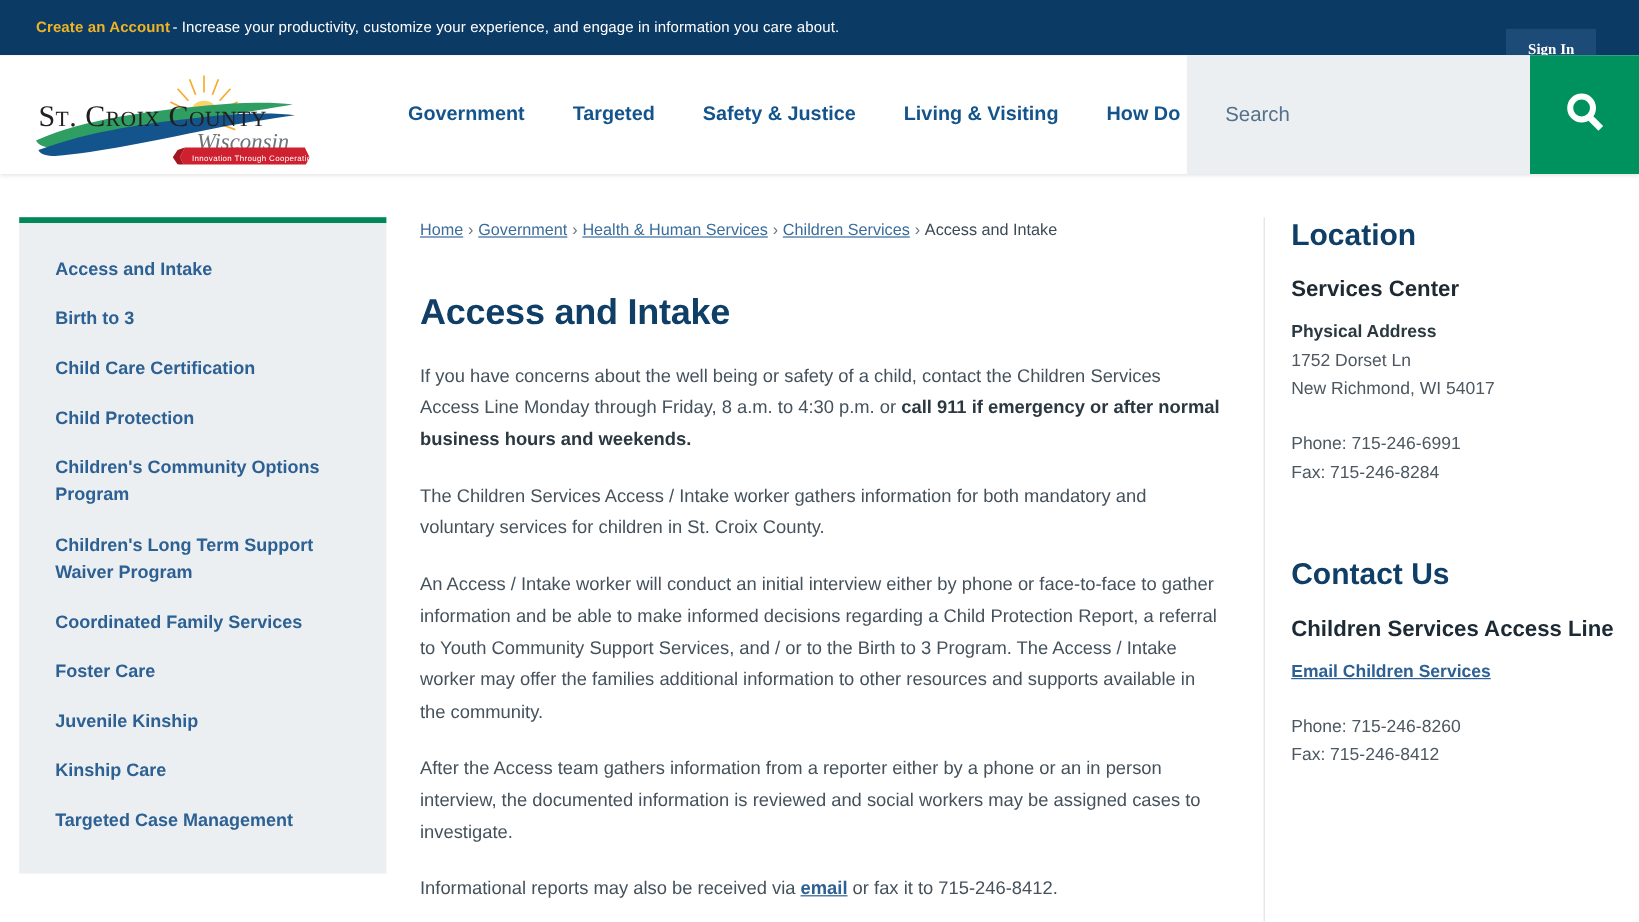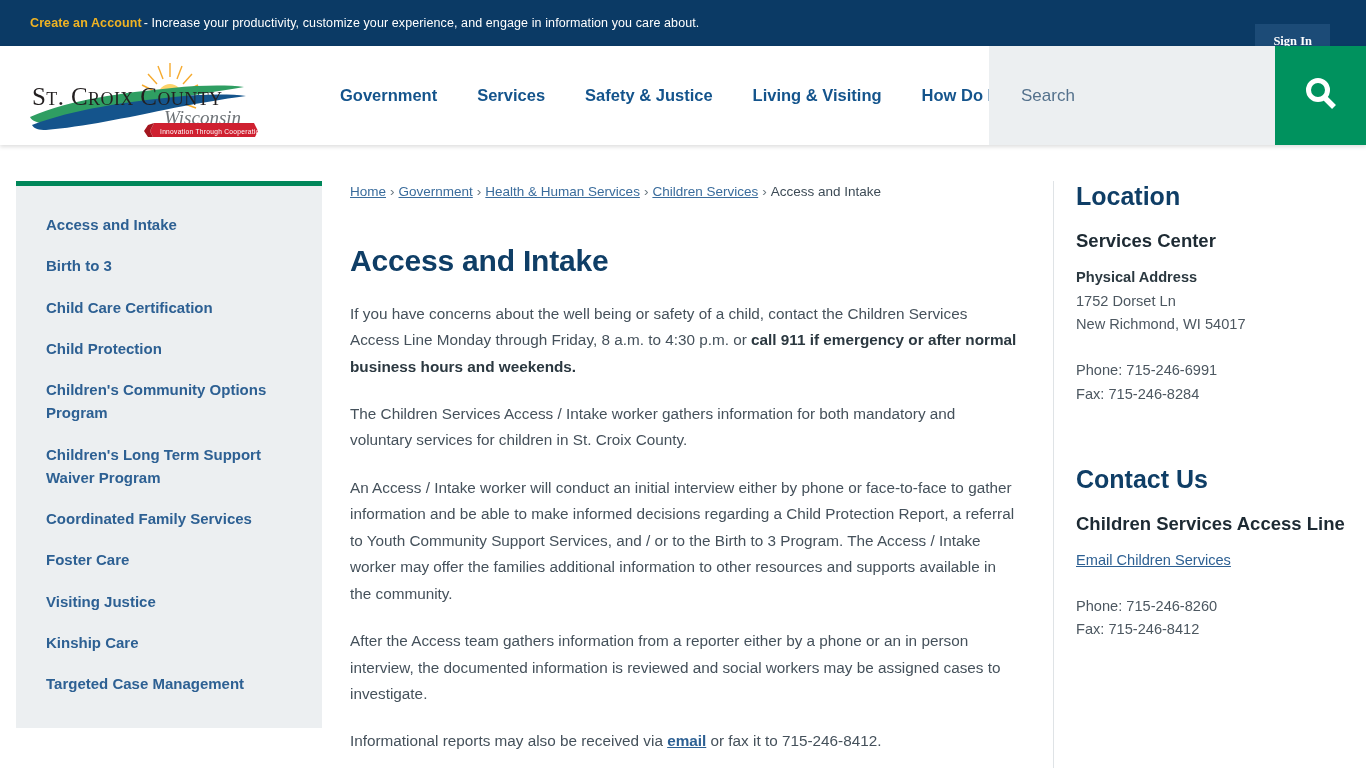--- a/index.html
+++ b/index.html
@@ -230,20 +230,21 @@
     color: #4c5760;
     line-height: 1.62;
   }
   .rail .gap { height: 22px; }
   .rail a.rail-link {
     font-size: 14.6px;
     color: #2d6093;
     text-decoration: underline;
     line-height: 1.62;
     display: inline-block;
+    font-weight: bold;
   }
 </style>
 </head>
 <body>
 
 <div class="alert-bar">
   <a href="#" class="create-account">Create an Account</a>
     <span class="alert-text"> - Increase your productivity, customize your experience, and engage in information you care about.</span>
   <button class="signin-btn">Sign In</button>
 </div>
@@ -278,21 +279,21 @@
       <text x="142" y="69" font-family="'Liberation Serif', serif" font-style="italic" font-size="19" fill="#6f7478">Wisconsin</text>
 
       <path d="M132,68 L232,68 L236,76 L232,84 L132,84 L128,76 Z" fill="#cf2030"></path>
       <path d="M126,70 L132,68 L128,76 L132,84 L126,82 L122,76 Z" fill="#a4161f"></path>
       <text x="138" y="79" font-family="'Liberation Sans', sans-serif" font-size="6.6" fill="#ffffff" letter-spacing="0.3">Innovation Through Cooperation</text>
     </svg>
   </div>
 
   <nav class="main-nav">
     <a href="#" class="nav-item">Government</a>
-    <a href="#" class="nav-item">Services</a>
+    <a href="#" class="nav-item">Targeted</a>
     <a href="#" class="nav-item">Safety &amp; Justice</a>
     <a href="#" class="nav-item">Living &amp; Visiting</a>
     <a href="#" class="nav-item">How Do I...</a>
   </nav>
 
   <div class="search-wrap">
     <input type="text" class="search-input" placeholder="Search" style="">
     <button class="search-btn">
       <span>
         <svg width="44" height="44" viewBox="0 0 44 44" xmlns="http://www.w3.org/2000/svg">
@@ -310,21 +311,21 @@
     <div class="sidebar-topbar"></div>
     <div class="sidebar-panel">
       <a href="#" class="sidebar-link">Access and Intake</a>
       <a href="#" class="sidebar-link">Birth to 3</a>
       <a href="#" class="sidebar-link">Child Care Certification</a>
       <a href="#" class="sidebar-link">Child Protection</a>
       <a href="#" class="sidebar-link">Children's Community Options Program</a>
       <a href="#" class="sidebar-link">Children's Long Term Support Waiver Program</a>
       <a href="#" class="sidebar-link">Coordinated Family Services</a>
       <a href="#" class="sidebar-link">Foster Care</a>
-      <a href="#" class="sidebar-link">Visiting Justice</a>
+      <a href="#" class="sidebar-link">Juvenile Kinship</a>
       <a href="#" class="sidebar-link">Kinship Care</a>
       <a href="#" class="sidebar-link">Targeted Case Management</a>
     </div>
   </aside>
 
   <main class="main">
     <div class="breadcrumb"><a href="#">Home</a><span class="sep">›</span><a href="#">Government</a><span class="sep">›</span><a href="#">Health &amp; Human Services</a><span class="sep">›</span><a href="#">Children Services</a><span class="sep">›</span><span class="current">Access and Intake</span></div>
     <h1 class="page-title">Access and Intake</h1>
     <div>
         <p class="body-p"><span>If you have concerns about the well being or safety of a child, contact the Children Services Access Line Monday through Friday, 8 a.m. to 4:30 p.m. or </span><b>call 911 if emergency or after normal business hours and weekends.</b></p>

